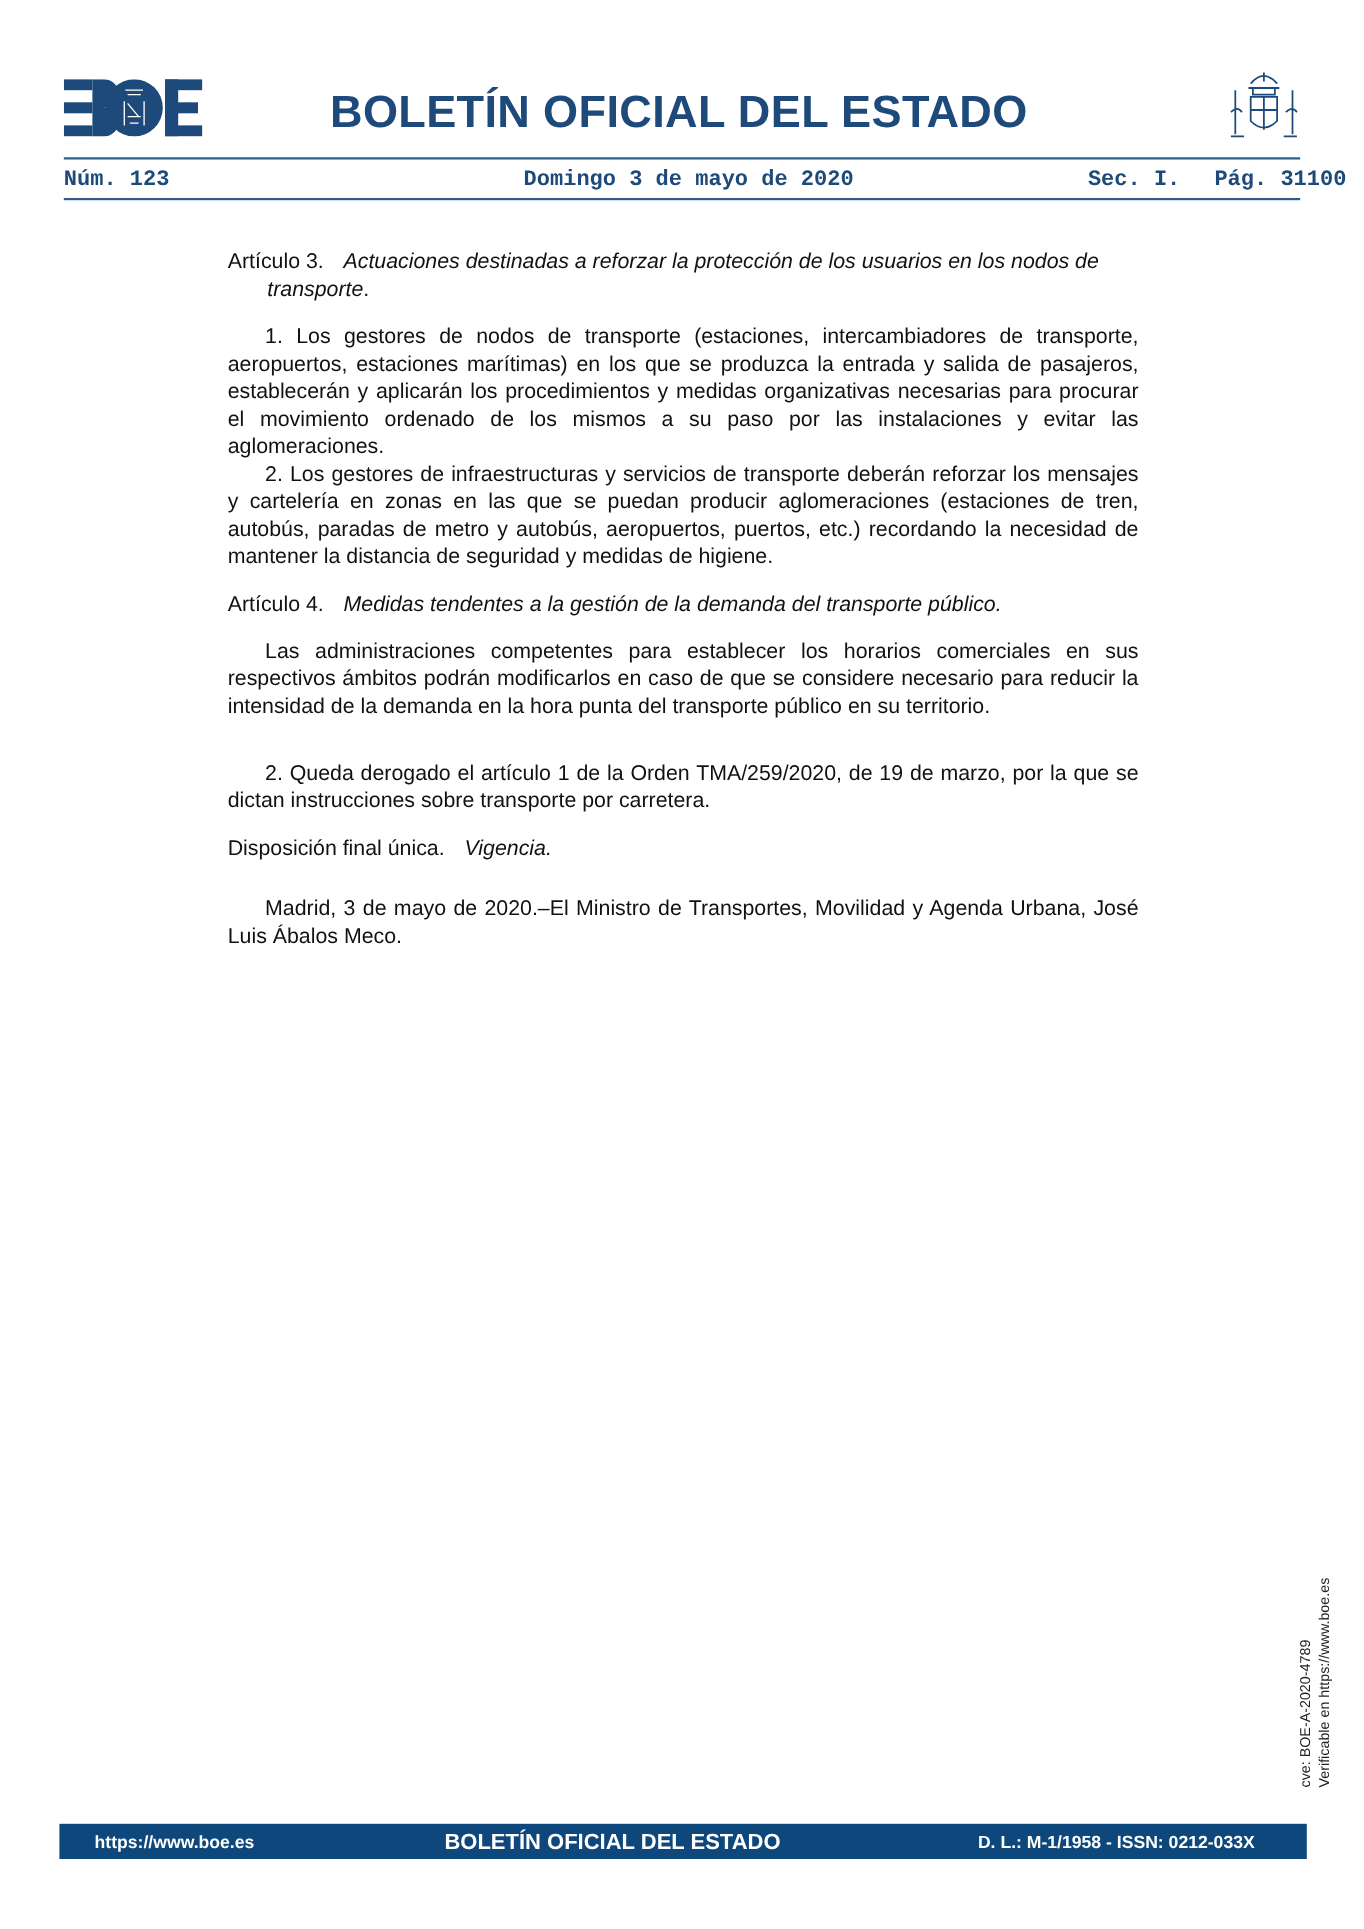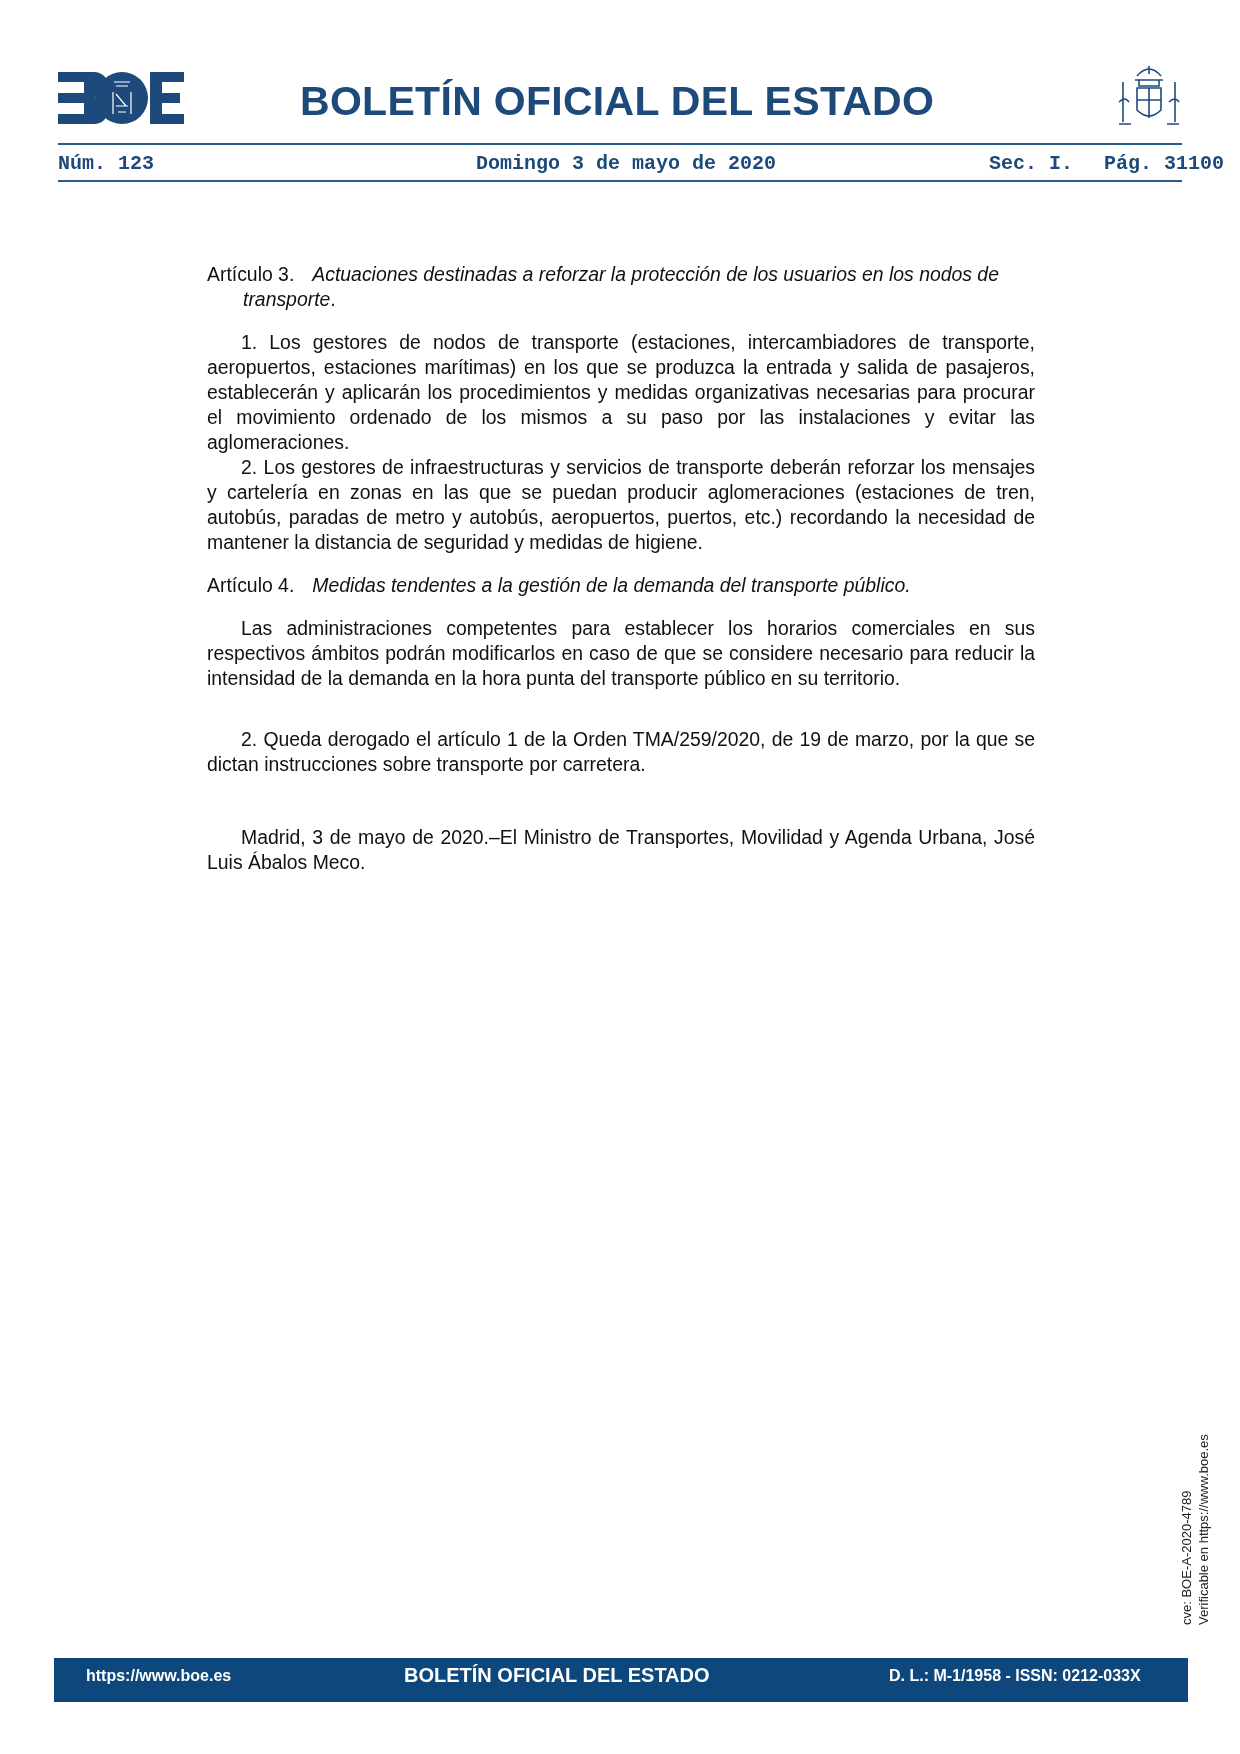--- a/index.html
+++ b/index.html
@@ -2,29 +2,29 @@
 <html><head>
 <meta charset="utf-8">
 <style>
   html, body { margin: 0; padding: 0; background: #ffffff; }
   body { width: 1240px; height: 1754px; position: relative; overflow: hidden; font-family: "Liberation Sans", sans-serif; }
   .logo { position: absolute; left: 58px; top: 72px; width: 126px; height: 52px; }
   .title { position: absolute; left: 300px; top: 78px; font-size: 41px; font-weight: bold; color: #1d4a7a; letter-spacing: 0.3px; white-space: nowrap; }
   .coat { position: absolute; left: 1117px; top: 62px; width: 64px; height: 70px; }
   .rule { position: absolute; left: 58px; width: 1124px; height: 2px; background: #2b5b8a; }
   .hdr { position: absolute; top: 152px; font-size: 20px; font-weight: bold; color: #1d4a7a; white-space: nowrap; font-family: Liberation Mono, monospace; }
-  .body { position: absolute; left: 207px; top: 226px; width: 828px; font-family: "Liberation Sans", sans-serif; font-size: 19.4px; line-height: 25px; color: #111; margin-top: 36px; }
+  .body { position: absolute; left: 207px; top: 226px; width: 828px; font-family: "Liberation Sans", sans-serif; font-size: 19.4px; line-height: 25px; color: #111; }
   .body p { margin: 0; text-align: justify; }
   .art { padding-left: 36px; text-indent: -36px; text-align: left !important; }
   .ind { text-indent: 34px; }
   .gap { height: 18px; }
   .it { font-style: italic; }
   .sp { display: inline-block; width: 18px; }
   .side { position: absolute; left: 1178px; top: 1625px; transform: rotate(-90deg); transform-origin: left top; font-size: 13px; color: #222; line-height: 17px; white-space: nowrap; }
-  .footer { position: absolute; left: 54px; top: 1658px; width: 1134px; height: 44px; background: #0e477b; color: #fff; font-weight: bold; }
+  .footer { position: absolute; left: 54px; top: 1658px; width: 1134px; height: 32px; background: #0e477b; color: #fff; font-weight: bold; }
   .footer span { position: absolute; top: 9px; white-space: nowrap; }
 </style>
 </head>
 <body>
 
 <svg class="logo" viewBox="0 0 126 52">
   <rect x="0" y="0" width="26" height="10" fill="#1d4a7a"></rect>
   <rect x="0" y="21" width="26" height="10" fill="#1d4a7a"></rect>
   <rect x="0" y="42" width="26" height="10" fill="#1d4a7a"></rect>
   <path d="M26 0 h10 a14 13 0 0 1 0 26 a14 13 0 0 1 0 26 h-10 z" fill="#1d4a7a"></path>
@@ -61,20 +61,21 @@
   <p class="ind">1.  Los gestores de nodos de transporte (estaciones, intercambiadores de transporte, aeropuertos, estaciones marítimas) en los que se produzca la entrada y salida de pasajeros, establecerán y aplicarán los procedimientos y medidas organizativas necesarias para procurar el movimiento ordenado de los mismos a su paso por las instalaciones y evitar las aglomeraciones.</p>
   <p class="ind">2.  Los gestores de infraestructuras y servicios de transporte deberán reforzar los mensajes y cartelería en zonas en las que se puedan producir aglomeraciones (estaciones de tren, autobús, paradas de metro y autobús, aeropuertos, puertos, etc.) recordando la necesidad de mantener la distancia de seguridad y medidas de higiene.</p>
   <div class="gap"></div>
   <p class="art"><span>Artículo 4.</span><span class="sp"></span><span class="it">Medidas tendentes a la gestión de la demanda del transporte público.</span></p>
   <div class="gap"></div>
   <p class="ind">Las administraciones competentes para establecer los horarios comerciales en sus respectivos ámbitos podrán modificarlos en caso de que se considere necesario para reducir la intensidad de la demanda en la hora punta del transporte público en su territorio.</p>
   <div class="gap"></div>
   <div class="gap"></div>
   <p class="ind">2.   Queda derogado el artículo 1 de la Orden TMA/259/2020, de 19 de marzo, por la que se dictan instrucciones sobre transporte por carretera.</p>
   <div class="gap"></div>
+  <p><span>Disposición final única.</span><span class="sp"></span><span class="it">Vigencia.</span></p>
   <div class="gap"></div>
   <div style="height:12px"></div>
   <p class="ind">Madrid, 3 de mayo de 2020.–El Ministro de Transportes, Movilidad y Agenda Urbana, José Luis Ábalos Meco.</p>
 </div>
 
 <div class="side">
   <div>cve: BOE-A-2020-4789</div>
   <div>Verificable en https://www.boe.es</div>
 </div>
 

